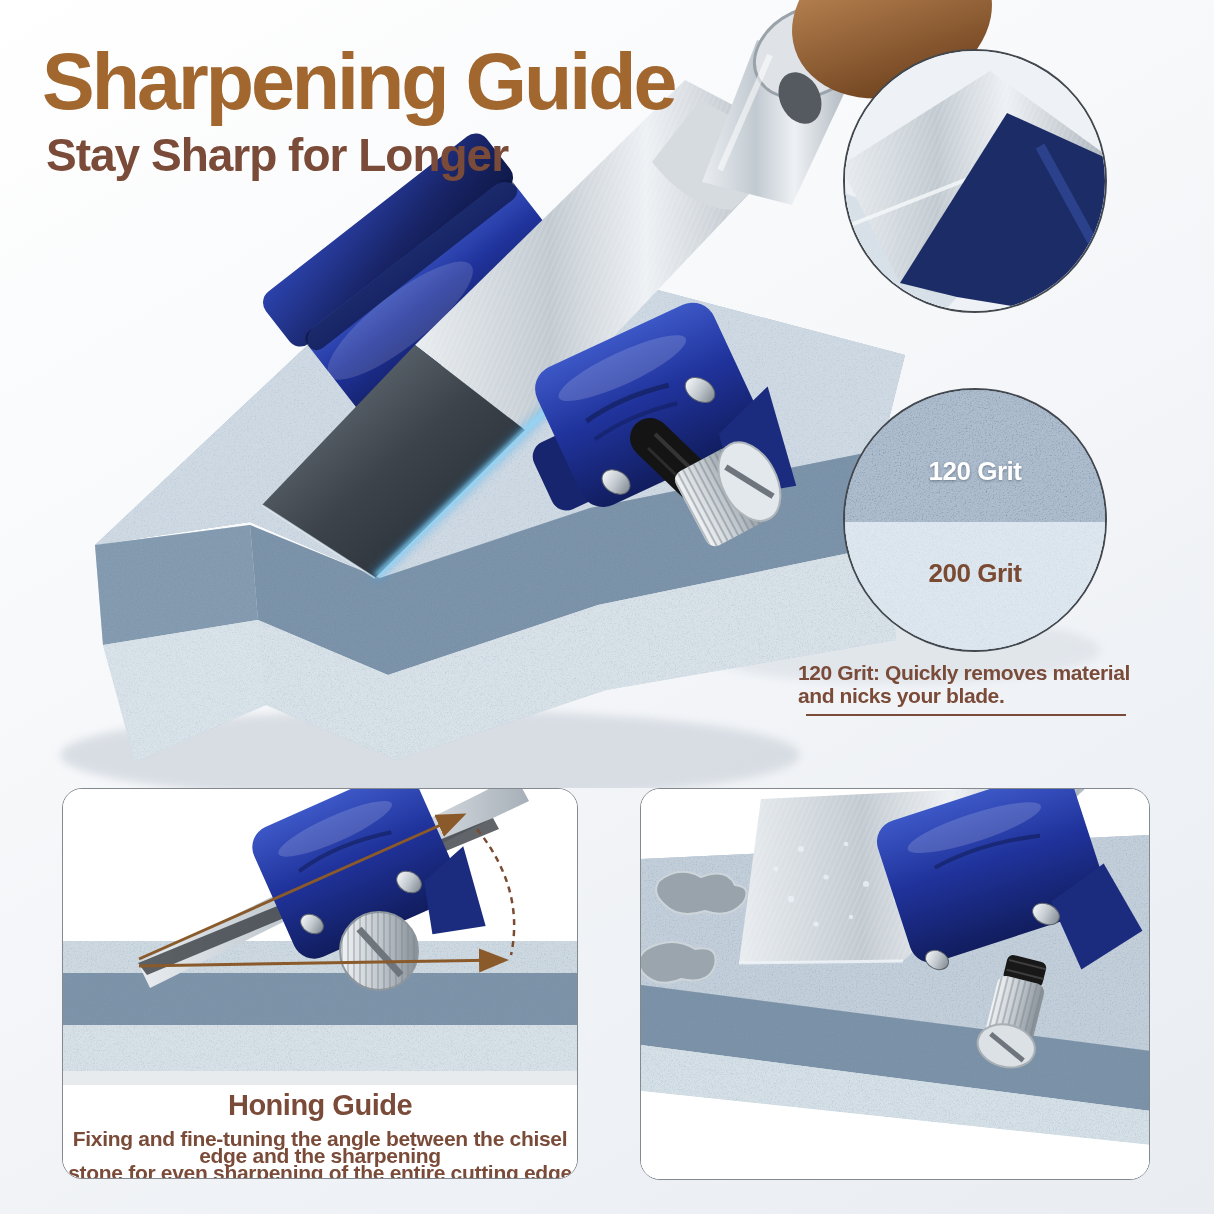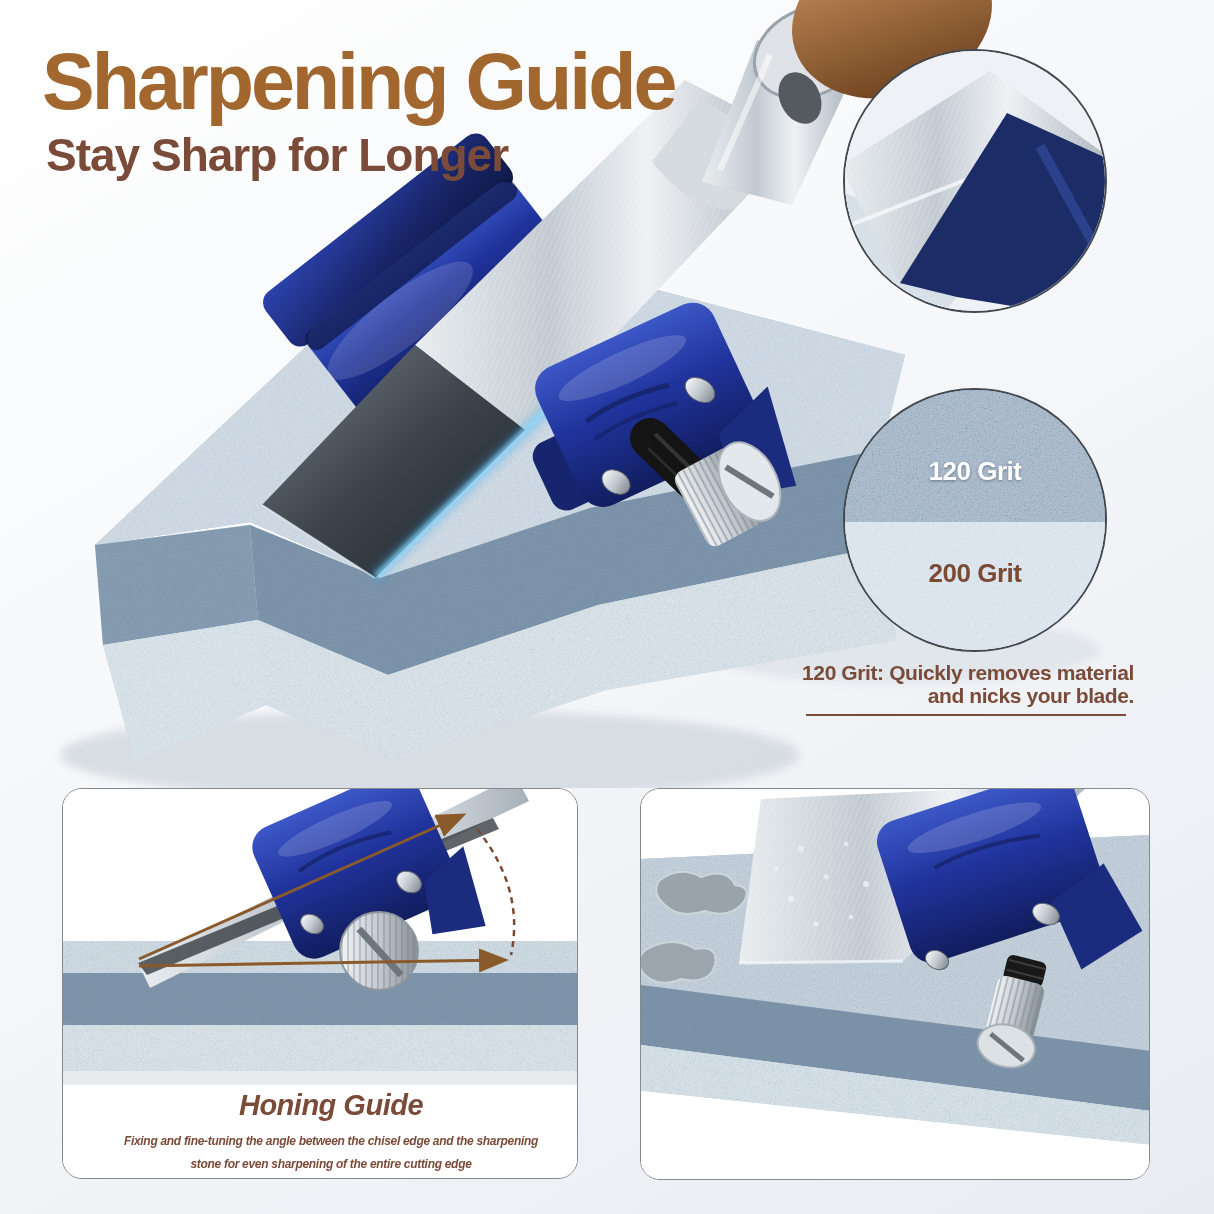--- a/index.html
+++ b/index.html
@@ -28,35 +28,35 @@
   .inset-top{left:843px;top:49px;width:264px;height:264px;}
   .inset-grit{left:843px;top:388px;width:264px;height:264px;}
   .grit-label{
     position:absolute;left:0;width:100%;text-align:center;
     font-weight:700;font-size:26px;letter-spacing:-0.5px;
   }
   .grit-label-120{top:66px;color:#ffffff;text-shadow:0 1px 3px rgba(20,40,60,.45);}
   .grit-label-200{top:168px;color:#7a4a33;}
   
   .grit-notes{
-    left:798px;top:661px;width:336px;text-align:right;
+    left:798px;top:661px;width:336px;text-align:left;
     color:#7a4b38;font-weight:700;font-size:21px;line-height:23px;letter-spacing:-0.4px;
   }
   .grit-notes .divider{
     border:none;border-top:2px solid #7a4b38;width:320px;margin:7px auto 8px auto;
   }
   
   .card{
     background:#ffffff;border:1.5px solid #84898e;border-radius:20px;overflow:hidden;
   }
   .card-honing{left:62px;top:788px;width:516px;height:391px;}
   .card-water{left:640px;top:788px;width:510px;height:392px;}
-  .card-caption{position:absolute;left:11px;width:100%;text-align:center;color:#7a4b38;font-style:italic;}
+  .card-caption{position:absolute;left:0;width:100%;text-align:center;color:#7a4b38;}
   .honing-title{top:300px;font-size:29px;font-weight:700;letter-spacing:-0.5px;}
-  .honing-desc{top:341px;font-size:12px;font-weight:700;line-height:23px;letter-spacing:-0.3px;}
+  .honing-desc{top:341px;font-size:21px;font-weight:700;line-height:17px;letter-spacing:-0.3px;}
   .water-caption{top:316px;font-size:20px;font-weight:700;line-height:24px;letter-spacing:-0.3px;}
 </style>
 </head>
 <body>
 
 <div class="canvas">
 
   <svg class="abs" style="left:0;top:0" width="1214" height="788" viewBox="0 0 1214 788">
     <defs>
       <linearGradient id="navyG" x1="0" y1="0" x2="0" y2="1">

